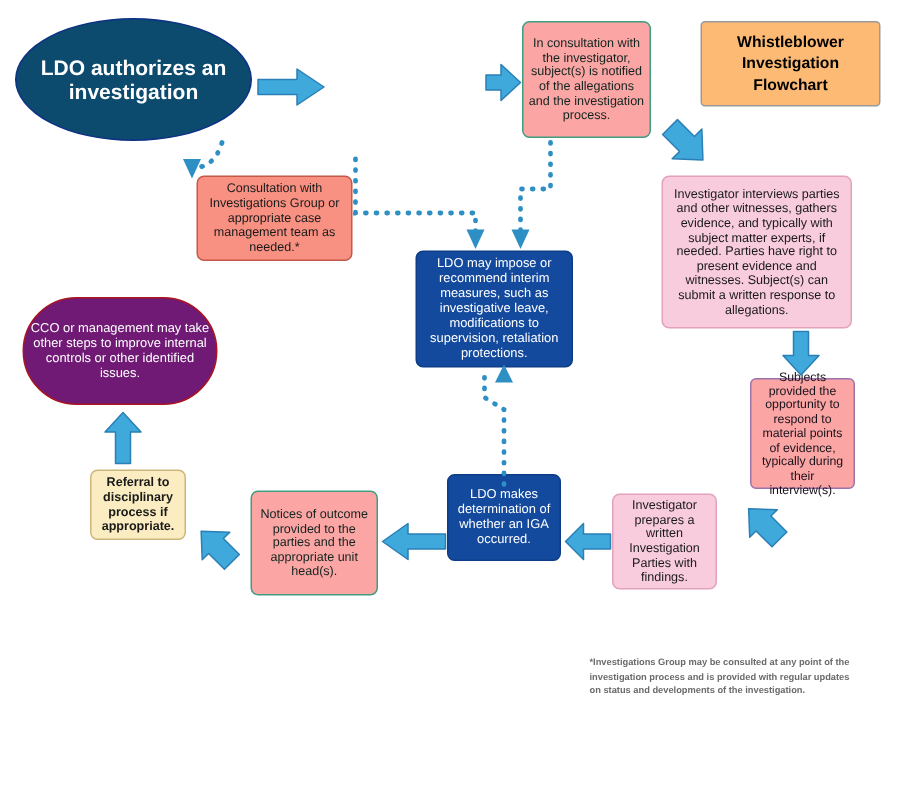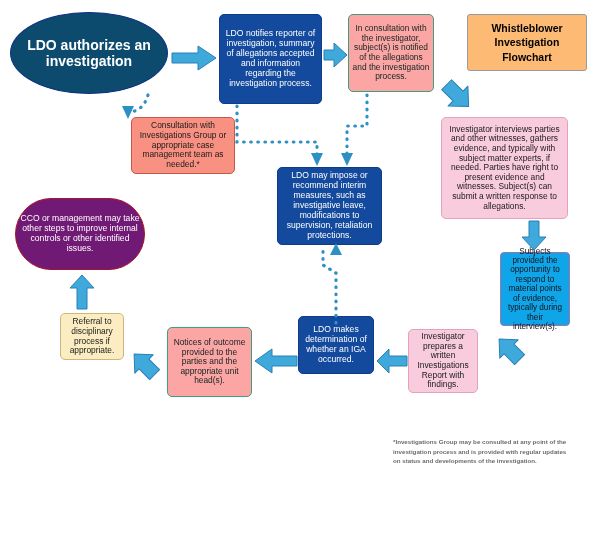--- a/index.html
+++ b/index.html
@@ -62,32 +62,33 @@
     font-size: 8.4px;
   }
   .box-pink {
     background: #f8ccdd;
     border: 1px solid #e2a2bd;
     border-radius: 5px;
     color: #1a1a1a;
     font-size: 8.4px;
   }
   .box-purple {
-    background: #0ea5e9;
+    background: #fca5a5;
     border: 1px solid #9d73ae;
     border-radius: 4px;
     color: #17121a;
     font-size: 8.2px;
   }
   .box-yellow {
     background: #fbedc1;
     border: 1px solid #cbb67d;
     border-radius: 5px;
     color: #1a1a1a;
     font-size: 8.4px;
+    font-weight: bold;
   }
   .round-red {
     background: #701a75;
     border: 1px solid #a8141f;
     border-radius: 42px;
     color: #ffffff;
     font-size: 8.6px;
   }
   .box-title {
     background: #fdba74;
@@ -117,23 +118,20 @@
 </style>
 </head>
 <body>
 
 <div id="canvas">
 
   <div class="node ellipse-navy" style="left:10px; top:12px; width:158px; height:82px;">
     <span>LDO authorizes an investigation</span>
   </div>
 
-  <div class="node box-navy" style="left:219px; top:14px; width:103px; height:90px;">
-    <span>LDO notifies reporter of investigation, summary of allegations accepted and information regarding the investigation process.</span>
-  </div>
 
   <div class="node box-green" style="left:348px; top:14px; width:86px; height:78px;">
     <span>In consultation with the investigator, subject(s) is notified of the allegations and the investigation process.</span>
   </div>
 
   <div class="node box-title" style="left:467px; top:14px; width:120px; height:57px;">
     <span>Whistleblower
 Investigation
 Flowchart</span>
   </div>
@@ -148,21 +146,21 @@
 
   <div class="node box-pink" style="left:441px; top:117px; width:127px; height:102px;">
     <span>Investigator interviews parties and other witnesses, gathers evidence, and typically with subject matter experts, if needed. Parties have right to present evidence and witnesses. Subject(s) can submit a written response to allegations.</span>
   </div>
 
   <div class="node box-purple" style="left:500px; top:252px; width:70px; height:74px;">
     <span>Subjects provided the opportunity to respond to material points of evidence, typically during their interview(s).</span>
   </div>
 
   <div class="node box-pink" style="left:408px; top:329px; width:70px; height:64px;">
-    <span>Investigator prepares a written Investigations Report with findings.</span>
+    <span>Investigator prepares a written Investigation Parties with findings.</span>
   </div>
 
   <div class="node box-navy" style="left:298px; top:316px; width:76px; height:58px;">
     <span>LDO makes determination of whether an IGA occurred.</span>
   </div>
 
   <div class="node box-green" style="left:167px; top:327px; width:85px; height:70px;">
     <span>Notices of outcome provided to the parties and the appropriate unit head(s).</span>
   </div>
 

